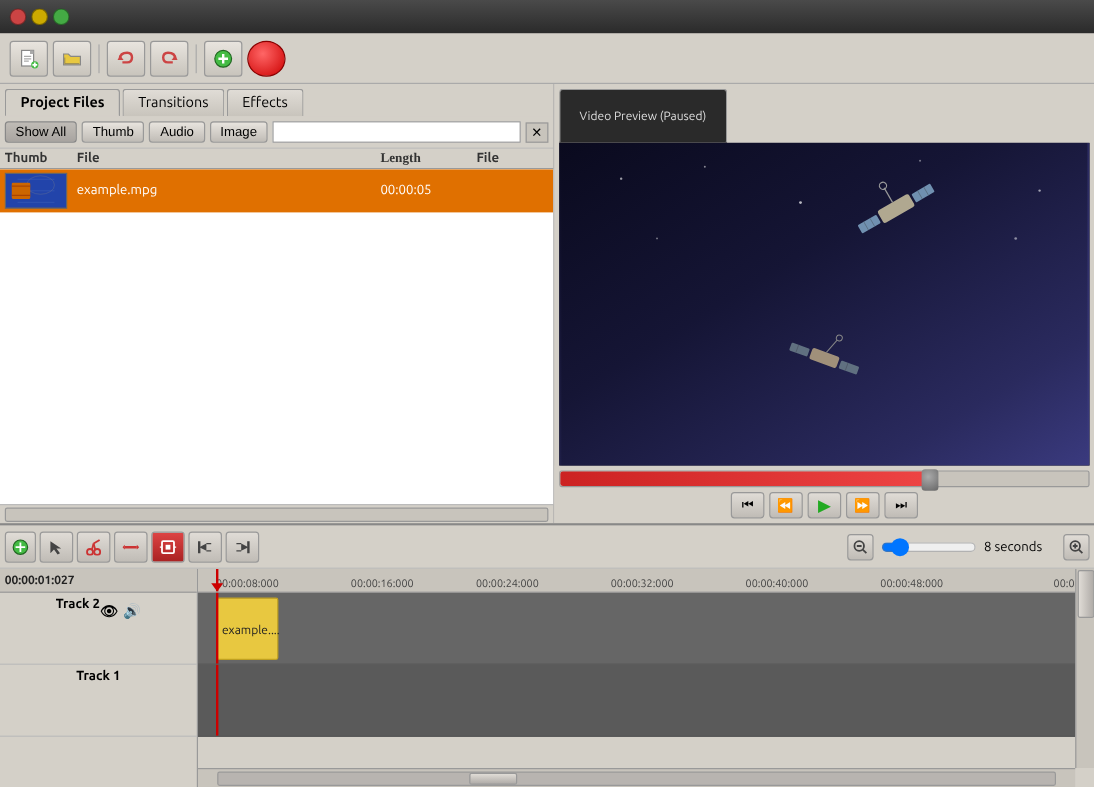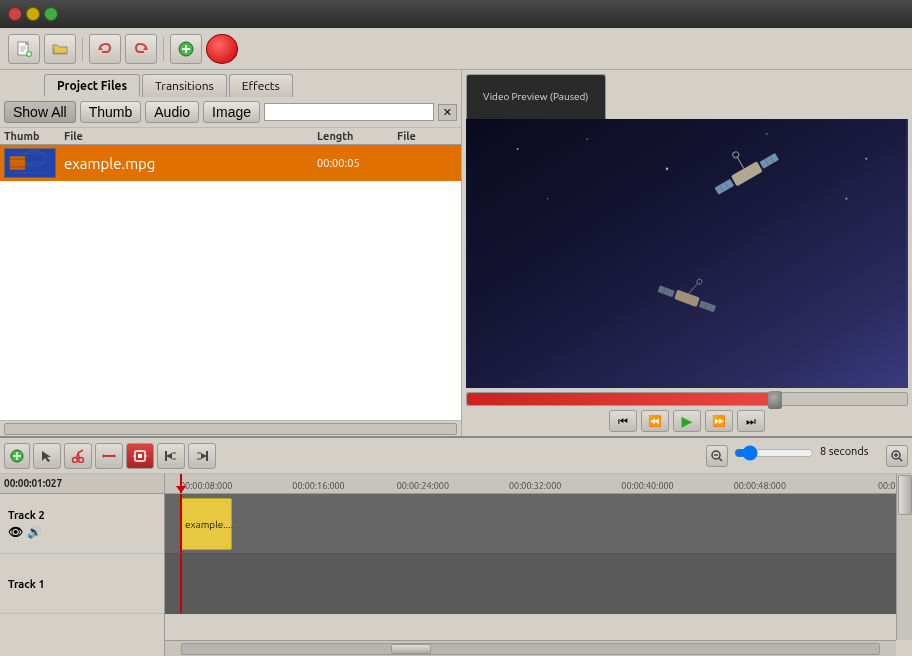--- a/index.html
+++ b/index.html
@@ -103,21 +103,20 @@
       background: #d4d0c8;
       border-right: 1px solid #aaa;
     }
 
     
     .tab-bar {
       display: flex;
       background: #d4d0c8;
       padding: 4px 4px 0 4px;
       gap: 2px;
-      margin-left: 40px;
     }
     .tab {
       padding: 4px 12px;
       background: linear-gradient(to bottom, #e0dcd6, #c8c4bc);
       border: 1px solid #999;
       border-bottom: none;
       cursor: pointer;
       border-radius: 3px 3px 0 0;
       font-size: 12px;
     }
@@ -135,21 +134,21 @@
       gap: 4px;
       background: #d4d0c8;
       border-bottom: 1px solid #bbb;
     }
     .filter-btn {
       padding: 2px 8px;
       background: linear-gradient(to bottom, #e8e4de, #c0bcb6);
       border: 1px solid #999;
       border-radius: 3px;
       cursor: pointer;
-      font-size: 14px;
+      font-size: 11px;
     }
     .filter-btn.active {
       background: linear-gradient(to bottom, #c0bcb6, #a8a4a0);
       border: 1px solid #888;
     }
     .search-input {
       flex: 1;
       padding: 2px 4px;
       border: 1px solid #999;
       background: #fff;
@@ -170,21 +169,21 @@
       overflow-y: auto;
     }
     .file-list-header {
       display: flex;
       background: #d4d0c8;
       border-bottom: 1px solid #999;
       padding: 2px 4px;
     }
     .file-list-header .col-thumb { width: 60px; }
     .file-list-header .col-file { flex: 1; }
-    .file-list-header .col-length { width: 80px; }
+    .file-list-header .col-length { width: 80px; font-family: Liberation Serif, serif; }
     .file-list-header .col-label { width: 60px; }
     .file-list-header span {
       font-size: 11px;
       font-weight: bold;
       color: #333;
     }
     .file-row {
       display: flex;
       align-items: center;
       padding: 2px 4px;
@@ -200,21 +199,21 @@
       height: 30px;
       background: linear-gradient(135deg, #3366aa, #224488);
       border: 1px solid #666;
       display: flex;
       align-items: center;
       justify-content: center;
       margin-right: 8px;
       position: relative;
       overflow: hidden;
     }
-    .col-file { flex: 1; font-size: 15px; }
+    .col-file { flex: 1; font-size: 11px; }
     .col-length { width: 80px; font-size: 11px; }
     .col-label { width: 60px; font-size: 11px; }
 
     
     .scroll-area {
       height: 16px;
       background: #d4d0c8;
       border-top: 1px solid #bbb;
       display: flex;
       align-items: center;
@@ -349,41 +348,40 @@
       border-radius: 3px;
       cursor: pointer;
       display: flex;
       align-items: center;
       justify-content: center;
       font-size: 12px;
     }
     .tl-zoom-area {
       margin-left: auto;
       display: flex;
-      align-items: flex-start;
+      align-items: center;
       gap: 6px;
     }
     .tl-add-btn {
       width: 26px; height: 26px;
       background: linear-gradient(to bottom, #e0dcd6, #c0bcb6);
       border: 1px solid #999;
       border-radius: 3px;
       cursor: pointer;
       display: flex;
       align-items: center;
       justify-content: center;
       font-size: 14px;
       color: #444;
     }
     .track-label {
       height: 60px;
       padding: 4px 8px;
       border-bottom: 1px solid #bbb;
       display: flex;
-      flex-direction: column;
       justify-content: center;
       font-size: 11px;
       font-weight: bold;
     }
     .track-icons {
       display: flex;
       gap: 4px;
       margin-top: 4px;
       font-size: 12px;
     }

